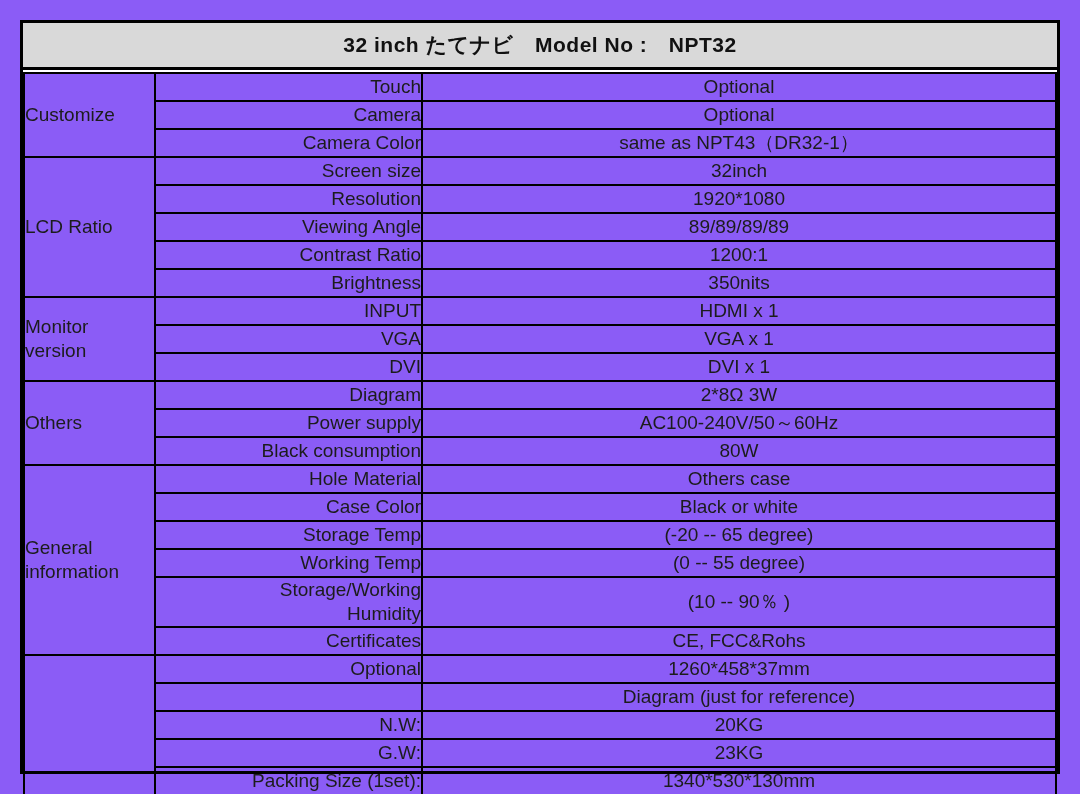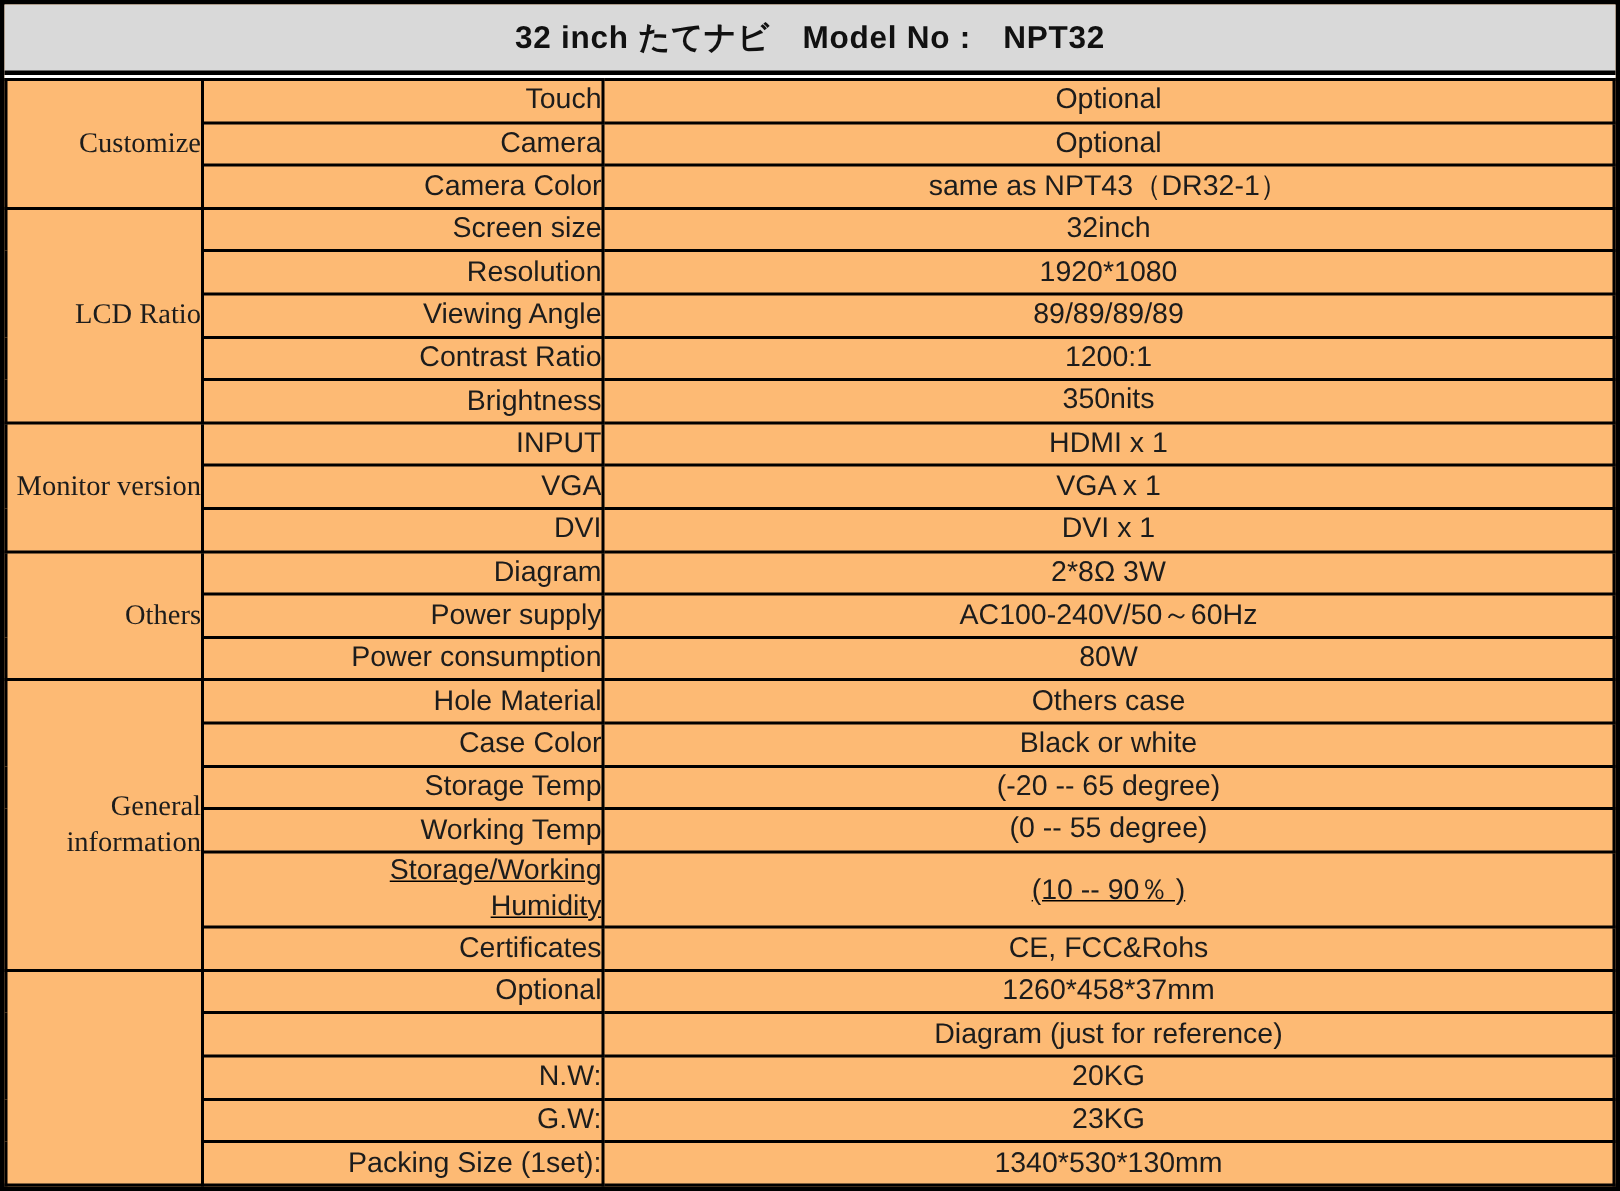--- a/index.html
+++ b/index.html
@@ -5,22 +5,22 @@
   html, body {
     margin: 0;
     padding: 0;
     background: #ffffff;
     font-family: "Liberation Sans", "DejaVu Sans", sans-serif;
   }
   .page {
     width: 1080px;
     height: 794px;
     box-sizing: border-box;
-    padding: 0;
-    background: #fdba74;
+    padding: 20px;
+    background: #8b5cf6;
   }
   .frame {
     width: 100%;
     height: 100%;
     box-sizing: border-box;
     border: 3px solid #000000;
     display: flex;
     flex-direction: column;
   }
   .header {
@@ -49,26 +49,25 @@
   }
   table.spec td {
     border: 2px solid #000000;
     font-size: 19px;
     color: #1c1c1c;
     vertical-align: middle;
     padding: 0;
     overflow: hidden;
   }
   tr.row { height: 28px; }
-  tr.row-tall { height: 43px; text-decoration: underline; }
+  tr.row-tall { height: 43px; }
   td.cat {
-    text-align: right;
+    text-align: left;
     line-height: 1.25;
     padding: 0 4px;
-    font-family: Liberation Serif, serif;
   }
   td.cat-small {
     font-size: 16.5px;
     line-height: 1.25;
   }
   td.prop {
     text-align: right;
     padding-left: 5px;
     white-space: pre-line;
     line-height: 1.25;
@@ -148,21 +147,21 @@
         <tr class="row">
           <td class="cat" rowspan="3">Others</td>
           <td class="prop">Diagram</td>
           <td class="val">2*8Ω 3W</td>
         </tr>
         <tr class="row">
           <td class="prop">Power supply</td>
           <td class="val">AC100-240V/50～60Hz</td>
         </tr>
         <tr class="row">
-          <td class="prop">Power consumption</td>
+          <td class="prop">Black consumption</td>
           <td class="val">80W</td>
         </tr>
 
         <tr class="row">
           <td class="cat cat-small" rowspan="6">General information</td>
           <td class="prop">Hole Material</td>
           <td class="val">Others case</td>
         </tr>
         <tr class="row">
           <td class="prop">Case Color</td>

